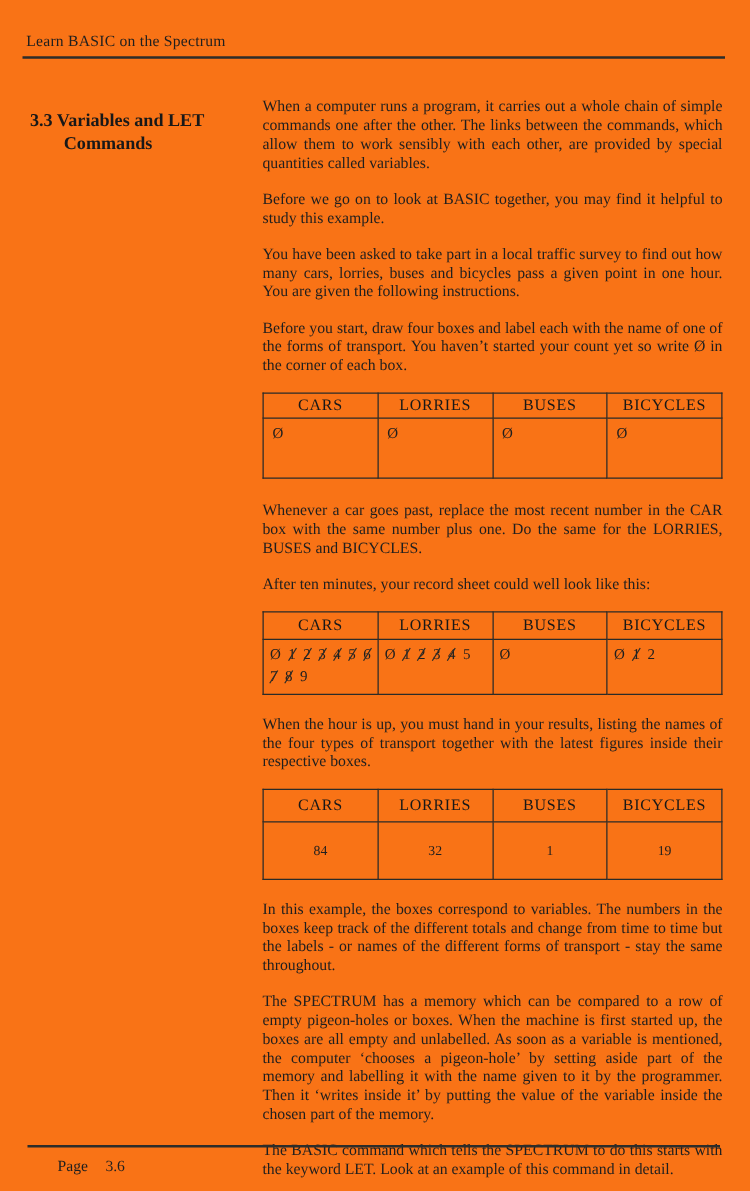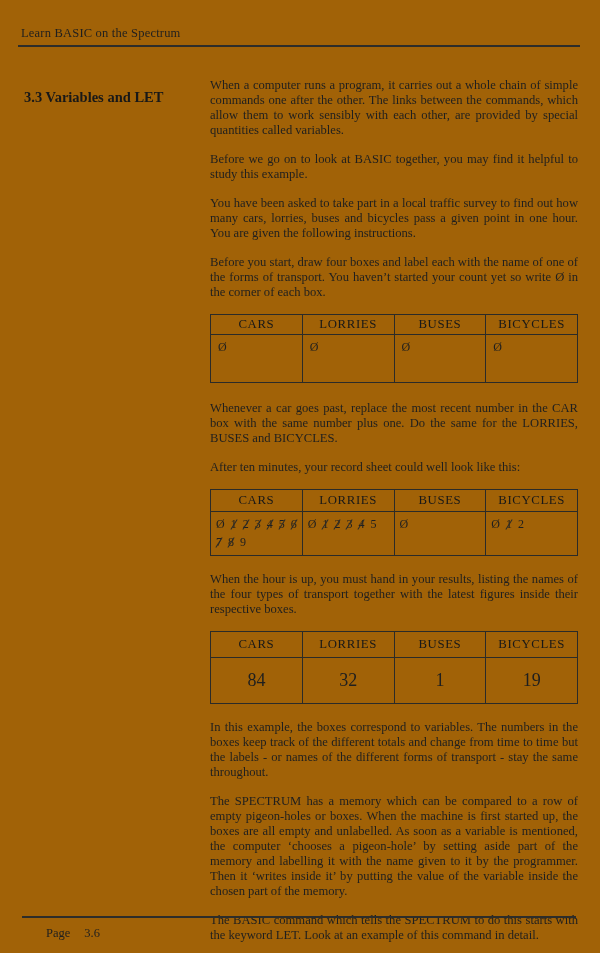--- a/index.html
+++ b/index.html
@@ -1,19 +1,19 @@
 <!DOCTYPE html>
 <html><head>
 <meta charset="utf-8">
 <style>
   * { box-sizing: border-box; }
   html,body { margin:0; padding:0; background:#e8e8e6; }
   .page {
     position:relative; width:600px; height:953px; margin:0 auto;
-    background:#a16207; color:#1f1f1f; overflow:hidden;
+    background:#f97316; color:#1f1f1f; overflow:hidden;
     font-family:"Liberation Serif","DejaVu Serif",serif;
   }
   .running-header { position:absolute; left:21px; top:26px; font-size:12.5px; letter-spacing:0.2px; }
   .header-rule { position:absolute; left:18px; right:20px; top:45px; height:2px; background:#2d2d2a; }
 
   .left-col { position:absolute; left:14px; top:78px; width:190px; }
   .section-heading { margin:10px; font-size:14.5px; line-height:18px; font-weight:bold; color:#181818; }
   .section-heading .indent { display:block; padding-left:27px; }
 
   .right-col { position:absolute; left:210px; top:78px; width:368px; }
@@ -25,21 +25,21 @@
 
   table.t-empty  { margin:4px 0 18px; }
   table.t-record { margin:6px 0 16px; }
   table.t-final  { margin:6px 0 16px; }
 
   .t-empty th  { padding:2px 0; }
   .t-empty td  { height:48px; vertical-align:top; padding:2px 0 0 5px; }
   .t-record th { padding:3px 0; }
   .t-record td { height:44px; vertical-align:top; padding:2px 0 0 3px; }
   .t-final th  { padding:5px 0; }
-  .t-final td  { height:46px; text-align:center; vertical-align:middle; font-size:18px; }
+  .t-final td  { height:46px; text-align:center; vertical-align:middle; font-size:11px; }
 
   .num { display:inline-block; position:relative; font-size:12px; line-height:16px; padding:0 2px; margin-right:2px; }
   .num.struck::after {
     content:""; position:absolute; left:-1px; right:-1px; top:50%;
     border-top:1.4px solid #2b2b28; transform:rotate(-58deg);
   }
 
   .footer-rule { position:absolute; left:22px; right:24px; top:916px; height:1.5px; background:#2d2d2a; }
   .page-footer { position:absolute; left:22px; top:926px; font-size:12.5px;margin-left:24px; }
   .page-footer .page-number { margin-left:14px; }
@@ -50,20 +50,21 @@
 <div class="page">
 
   <div class="running-header">
     <span>Learn BASIC on the Spectrum</span>
   </div>
   <div class="header-rule"></div>
 
   <div class="left-col">
     <h2 class="section-heading">
       <span>3.3 Variables and LET</span>
+      <span class="indent">Commands</span>
     </h2>
   </div>
 
   <div class="right-col">
     <p>When a computer runs a program, it carries out a whole chain of simple commands one after the other. The links between the commands, which allow them to work sensibly with each other, are provided by special quantities called variables.</p>
     <p>Before we go on to look at BASIC together, you may find it helpful to study this example.</p>
     <p>You have been asked to take part in a local traffic survey to find out how many cars, lorries, buses and bicycles pass a given point in one hour. You are given the following instructions.</p>
     <p>Before you start, draw four boxes and label each with the name of one of the forms of transport. You haven’t started your count yet so write Ø in the corner of each box.</p>
 
     <table class="t-empty">

